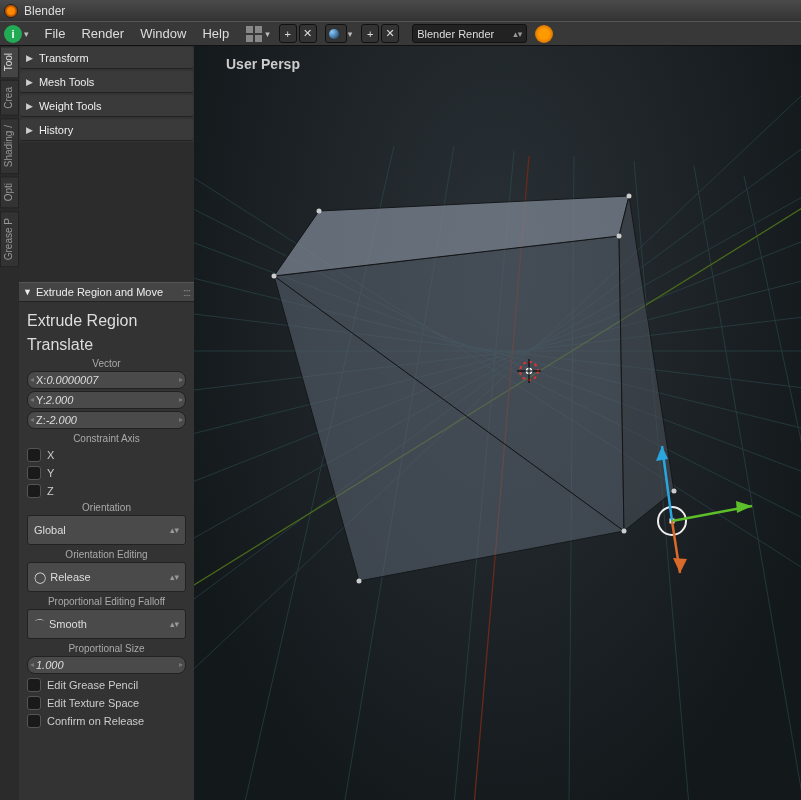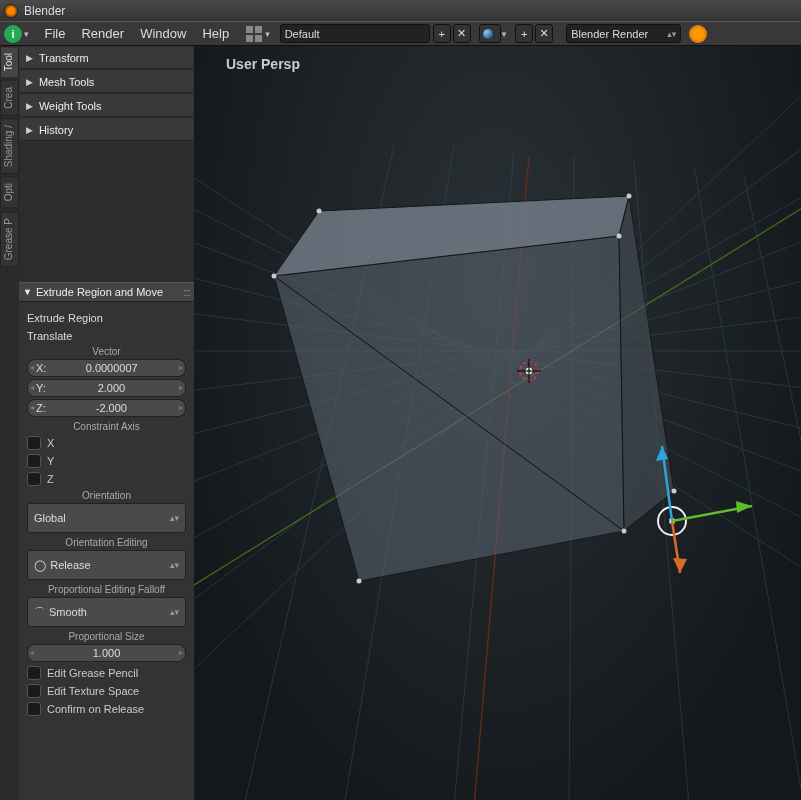--- a/index.html
+++ b/index.html
@@ -33,26 +33,26 @@
   
   .leftpanel { width: 175px; background:#333; display:flex; flex-direction:column; overflow:hidden; }
   .collaps { height:22px; background:#3a3a3a; border-bottom:1px solid #222; display:flex; align-items:center; padding:0 6px; color:#eee; font-size:11px; margin:1px; border-radius:3px; cursor:pointer;}
   .collaps .tri { font-size:9px; margin-right:6px; color:#ccc; }
   .spacer { flex:0 0 140px; background:#2c2c2c; }
 
   .oppanel-title { height:20px; background:#444; display:flex; align-items:center; padding:0 4px; font-size:11px; color:#eee; border-top:1px solid #555; border-bottom:1px solid #222;}
   .oppanel-title .tri { font-size:9px; margin-right:4px;}
   .oppanel-title .grip { margin-left:auto; letter-spacing:-1px; color:#888; font-size:10px;}
   .oppanel { padding:4px 8px; background:#333; flex:1; overflow:auto;}
-  .oplabel { color:#ddd; font-size:11px; margin: 6px 0 4px 0; }
+  .oplabel { color:#ddd; font-size:16px; margin: 6px 0 4px 0; }
   .opsub   { color:#aaa; font-size:10px; margin: 4px 0 2px 0; text-align: center; }
 
   .numfield { height:18px; background:#4a4a4a; border:1px solid #222; border-radius:8px; display:flex; align-items:center; padding:0 8px; font-size:11px; color:#ddd; margin:2px 0; position:relative;}
   .numfield .lab{ flex:0 0 auto; }
-  .numfield .val{ flex:1; text-align:center; }
+  .numfield .val{ flex:1; text-align:left;font-style:italic; }
   .numfield .ar{ position:absolute; font-size:8px; color:#777; top:3px;}
   .numfield .ar.l{ left:2px;} .numfield .ar.r{ right:2px;}
 
   .selectfield { height:30px; background:#4a4a4a; border:1px solid #222; border-radius:3px; display:flex; align-items:center; padding:0 6px; font-size:11px; color:#ddd; margin:2px 0; }
   .selectfield .caret { margin-left:auto; font-size:9px; color:#999;}
   .selectfield .ico { margin-right:4px; font-size:11px;}
 
   .chk { display:flex; align-items:center; margin:4px 0; color:#ccc; font-size:11px; }
   .chk .box { width:14px; height:14px; background:#1a1a1a; border:1px solid #555; border-radius:3px; margin-right:6px;}
 
@@ -77,23 +77,20 @@
   <div class="menu-item">Window</div>
   <div class="menu-item">Help</div>
   <div style="width:6px"></div>
   <div class="hdr-grid">
       <div></div>
       <div></div>
       <div></div>
       <div></div>
     </div>
   <div class="hdr-chev">▾</div>
-  <div class="hdr-selector wide">
-      <span>Default</span>
-    </div>
   <div class="hdr-btn">+</div>
   <div class="hdr-btn">✕</div>
   <div style="width:6px"></div>
   <div class="hdr-btn" style="width:22px">
       <div class="sphere"></div>
     </div>
   <div class="hdr-chev">▾</div>
   <div class="hdr-btn">+</div>
   <div class="hdr-btn">✕</div>
   <div style="width:10px"></div>

